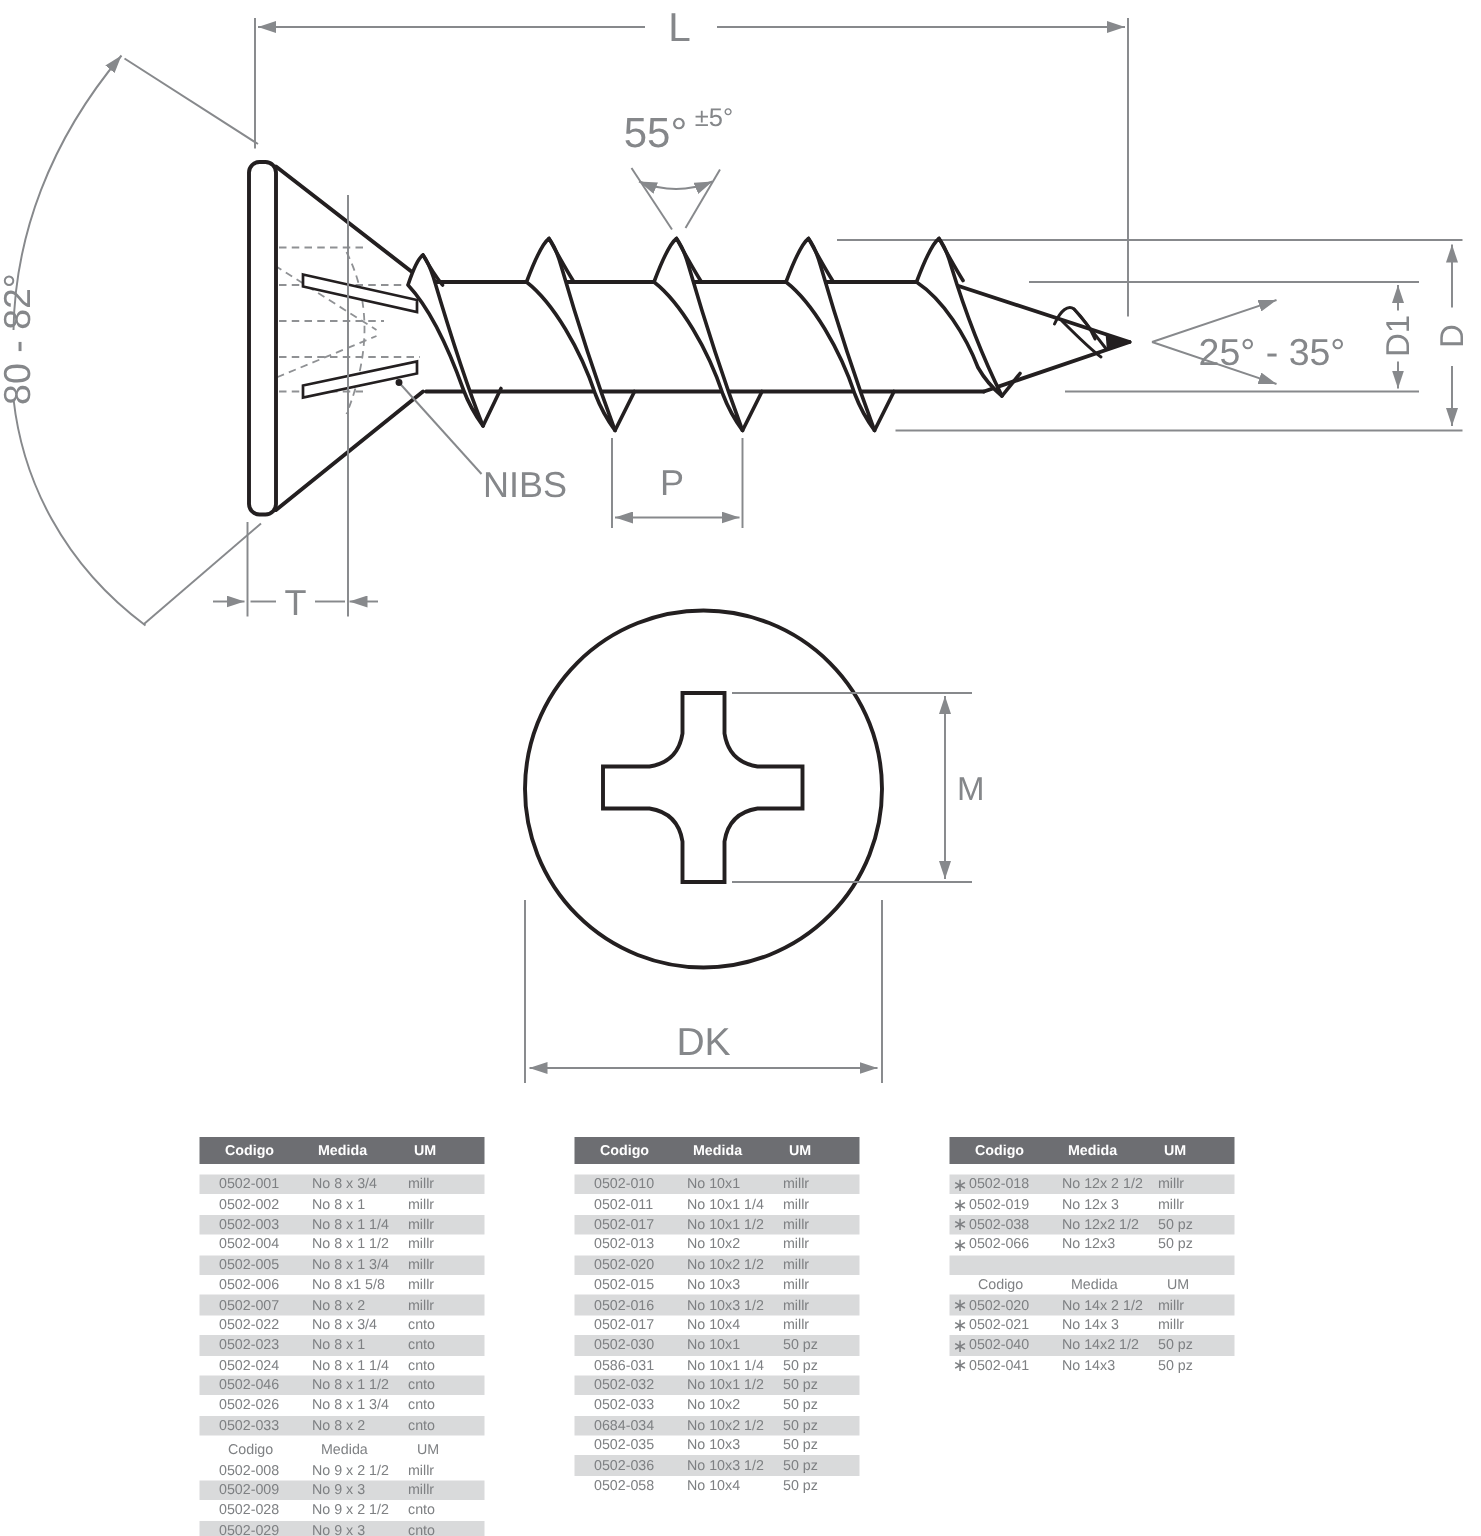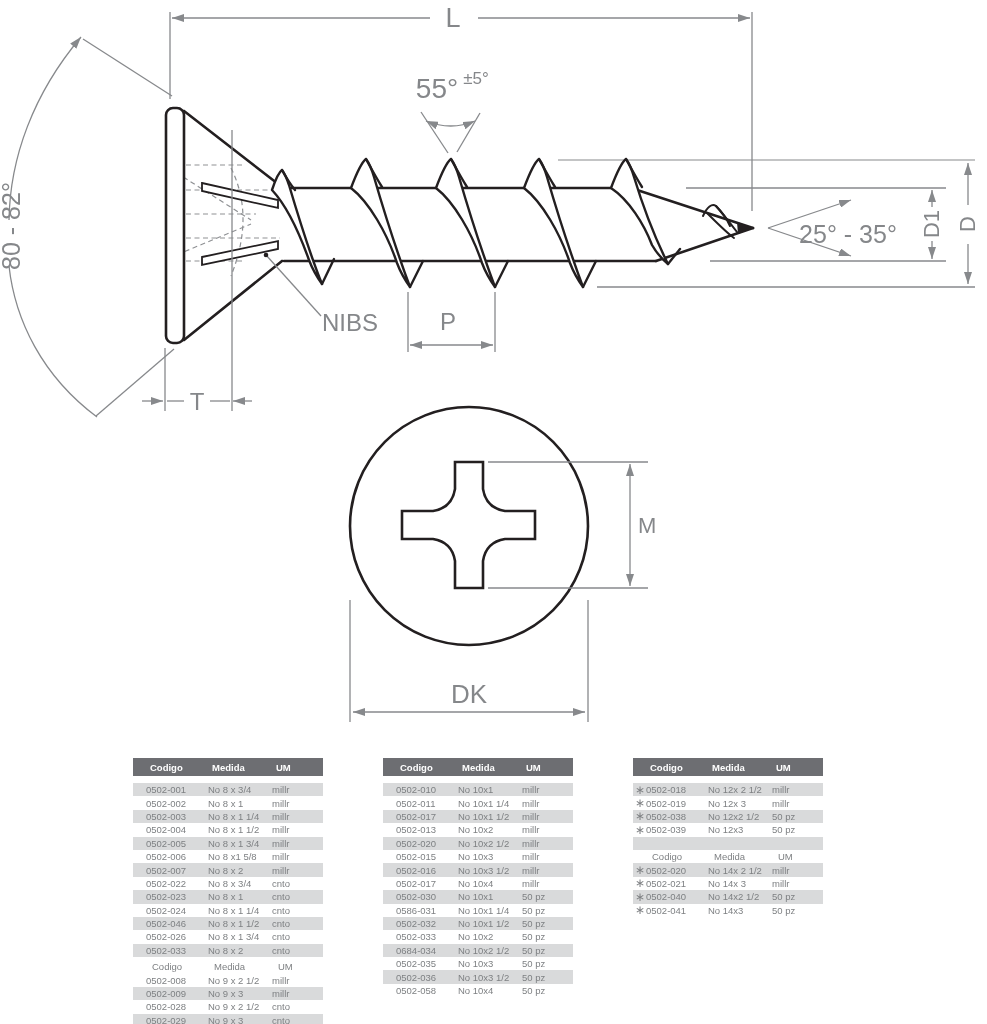--- a/index.html
+++ b/index.html
@@ -422,21 +422,21 @@
         <span>millr</span>
       </div>
       <div class="row">
         <span class="star">∗</span>
         <span>0502-038</span>
         <span>No 12x2 1/2</span>
         <span>50 pz</span>
       </div>
       <div class="row">
         <span class="star">∗</span>
-        <span>0502-039</span>
+        <span>0502-066</span>
         <span>No 12x3</span>
         <span>50 pz</span>
       </div>
     </div>
   <div class="spacer"></div>
   <div class="lhead">
     <span></span>
     <span>Codigo</span>
     <span>Medida</span>
     <span>UM</span>

